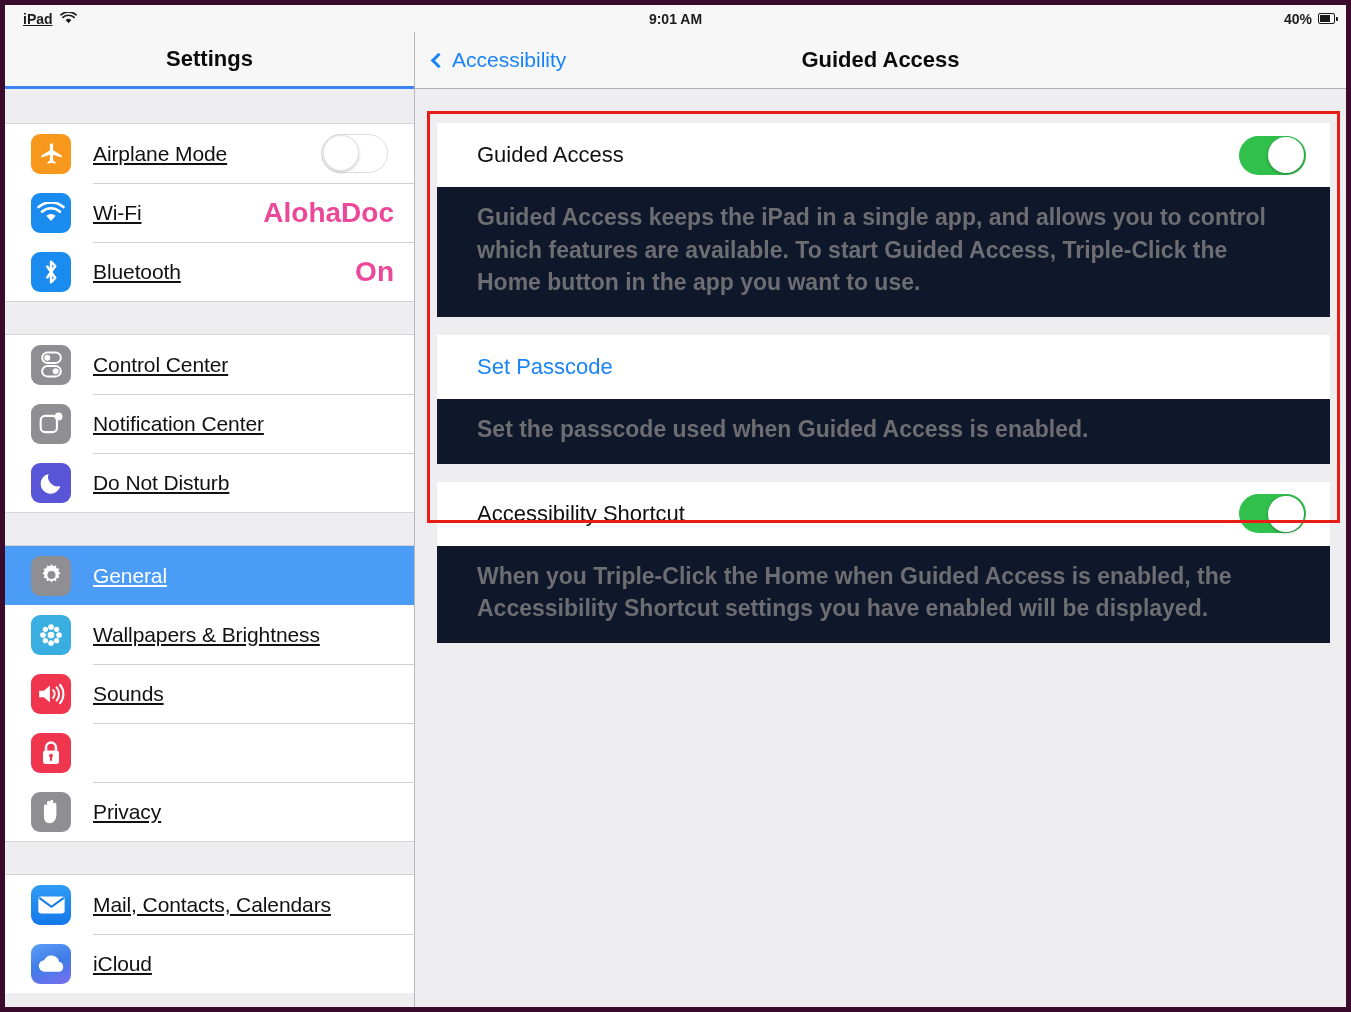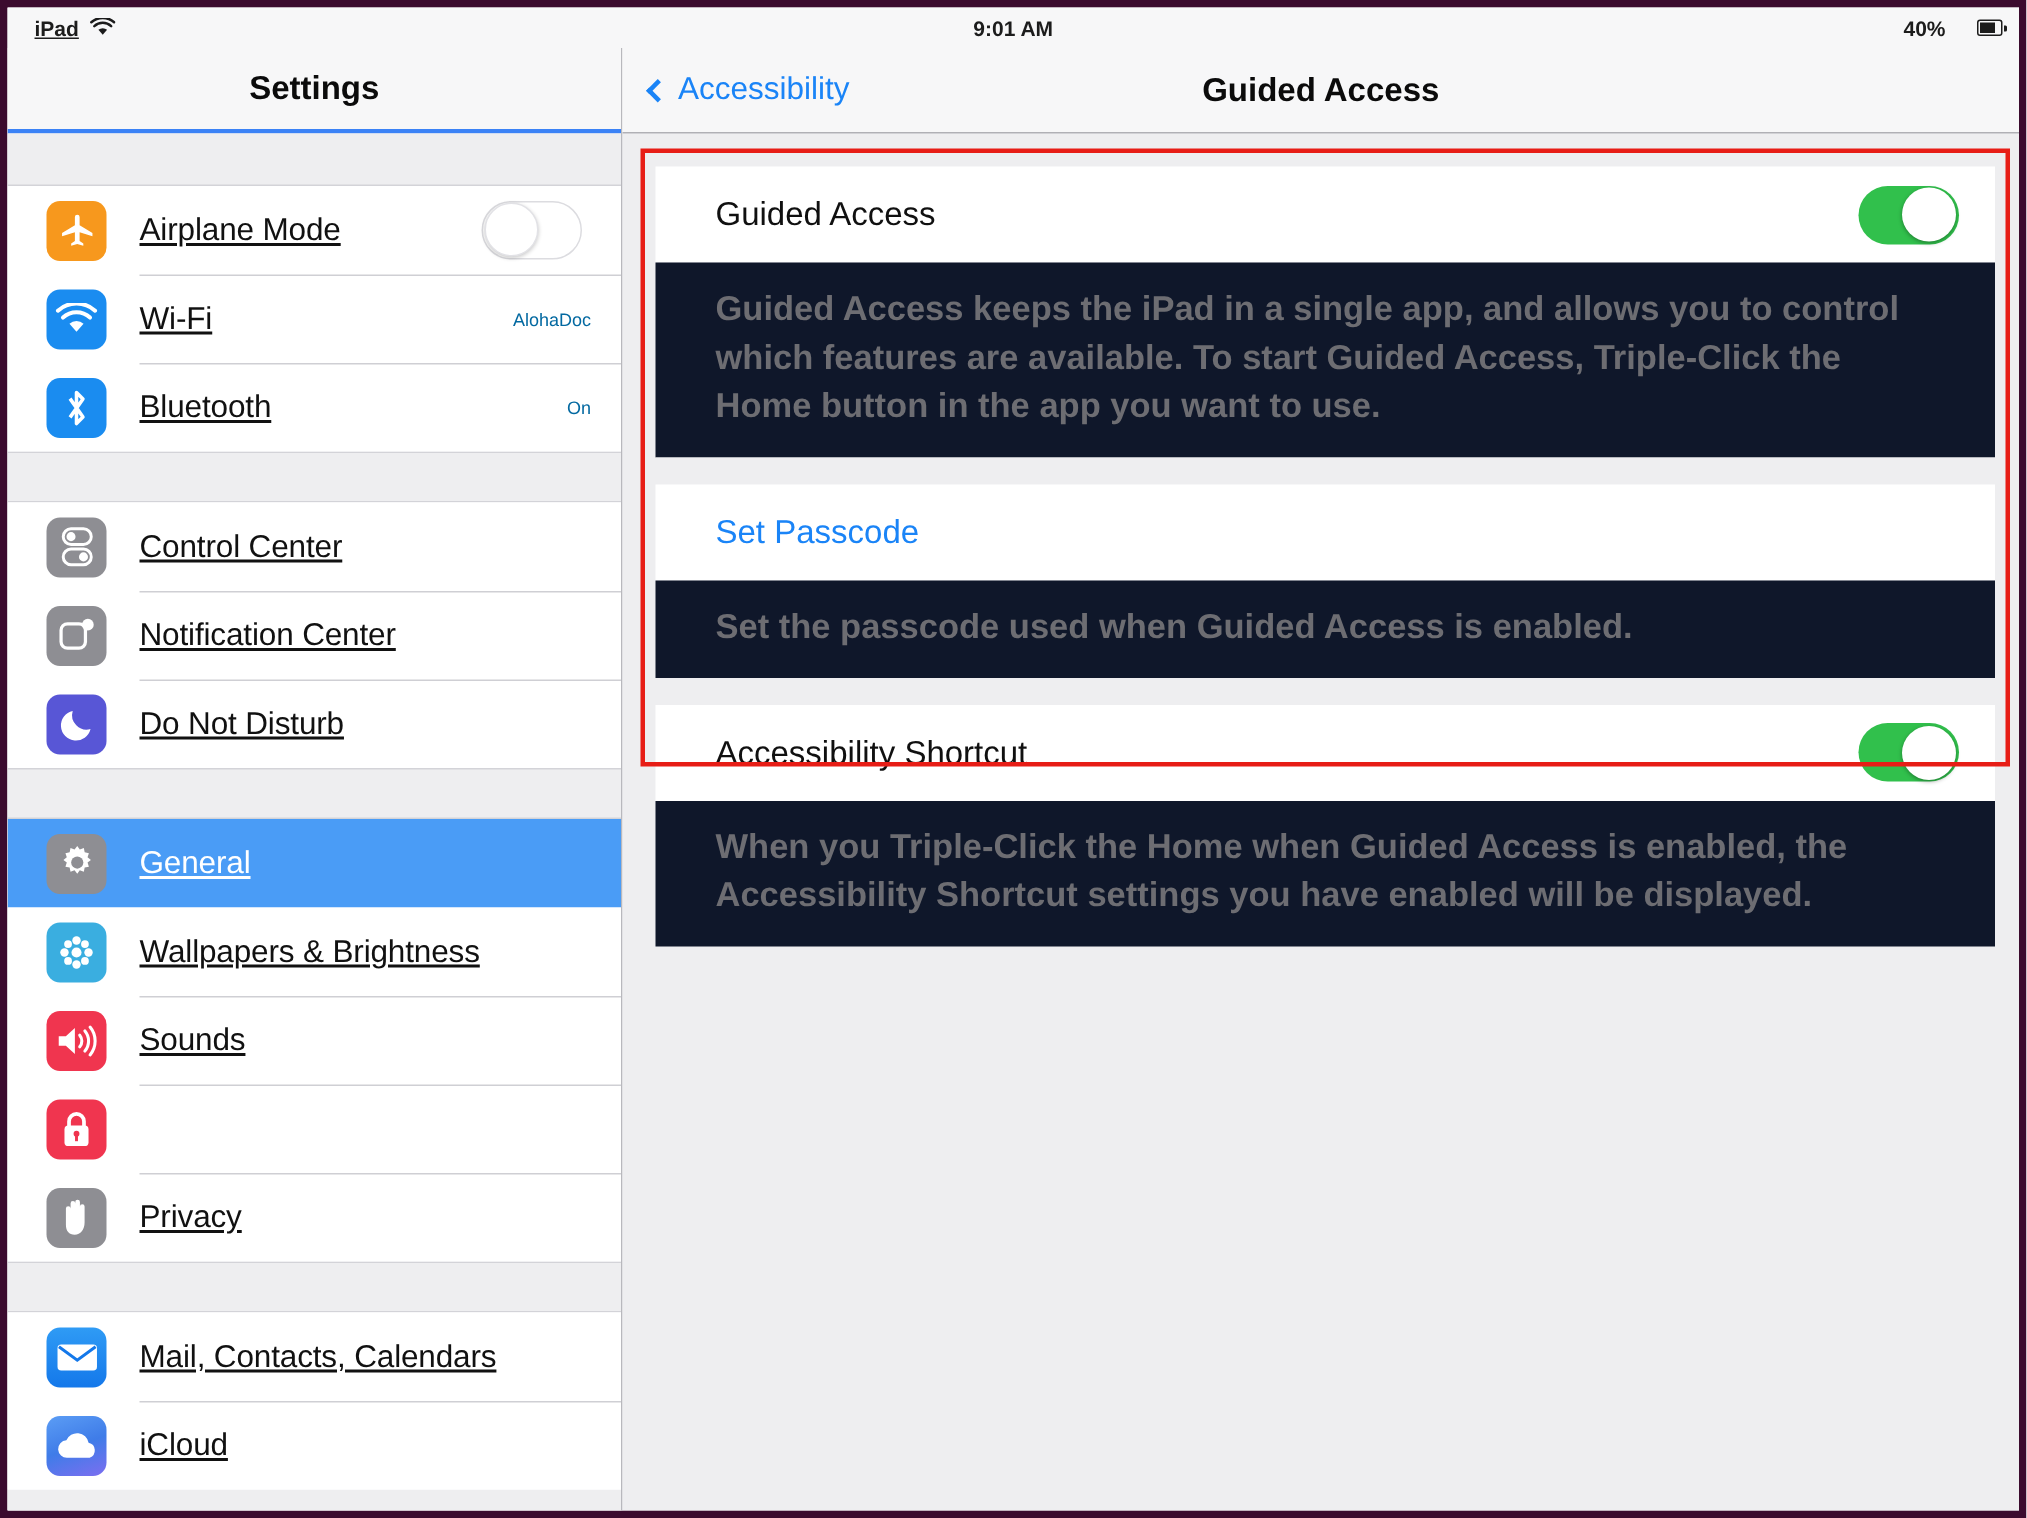--- a/index.html
+++ b/index.html
@@ -51,21 +51,21 @@
     left: 0; right: 0;
     text-align: center;
     font-size: 14px;
     font-weight: bold;
     pointer-events: none;
   }
   .sb-right {
     margin-left: auto;
     display: flex;
     align-items: center;
-    gap: 21px;
+    gap: 6px;
     font-size: 14px;
     font-weight: bold;
     position: relative;
     z-index: 2;
   }
   .wifi-glyph { display: block; }
   .battery {
     width: 17px; height: 11px;
     border: 1.5px solid #1c1c1c;
     border-radius: 2px;
@@ -163,24 +163,25 @@
   .row-label {
     font-size: 21px;
     color: #111111;
     letter-spacing: -0.1px;
     flex: 1 1 auto;
     white-space: nowrap;
     text-decoration: underline;
   }
   .row.selected .row-label { color: #ffffff; }
   .row-value {
-    font-size: 12px;
-    color: #0369a1;
+    font-size: 28px;
+    color: #ec4899;
     margin-right: 20px;
     white-space: nowrap;
+    font-weight: bold;
   }
 
   
   .ic-airplane { background: #f7981d; }
   .ic-wifi     { background: #1a8cf0; }
   .ic-bt       { background: #1a8cf0; }
   .ic-notif    { background: #8e8e93; }
   .ic-control  { background: #8e8e93; }
   .ic-dnd      { background: #5856d6; }
   .ic-general  { background: #8e8e93; }
@@ -224,20 +225,21 @@
   }
   .row .switch { margin-right: 26px; }
 
   
   .detail {
     flex: 1 1 auto;
     background: #eeeef0;
     display: flex;
     flex-direction: column;
     min-width: 0;
+    gap: 12px;
   }
   .detail-header {
     height: 57px;
     flex: 0 0 57px;
     background: #f7f7f8;
     border-bottom: 1px solid #b0b0b5;
     display: flex;
     align-items: center;
     position: relative;
     padding: 0 18px;

